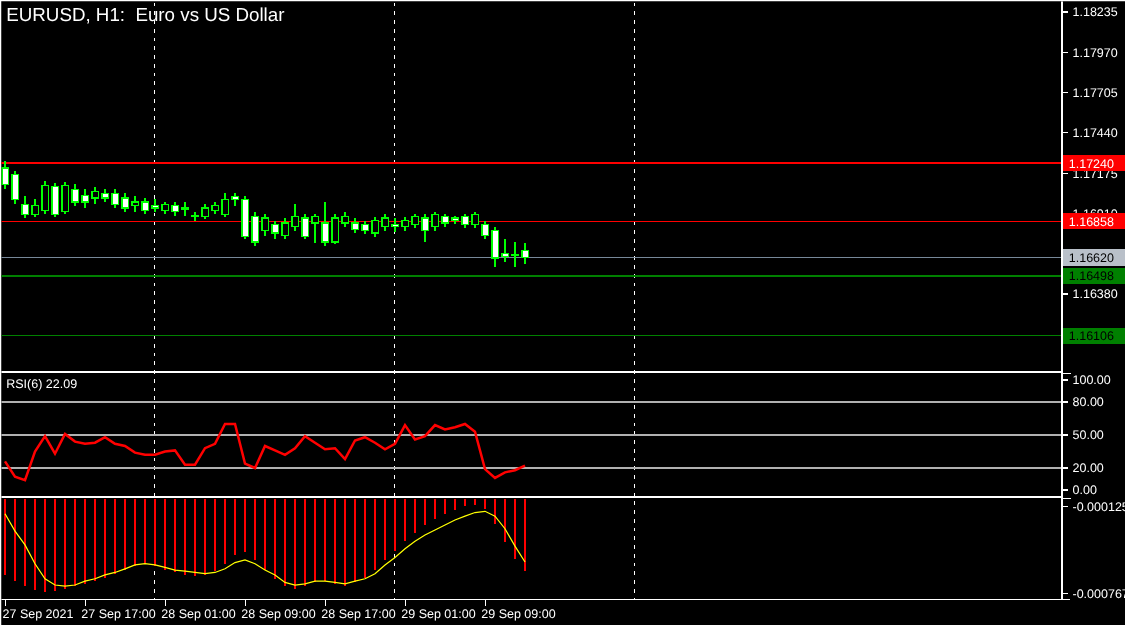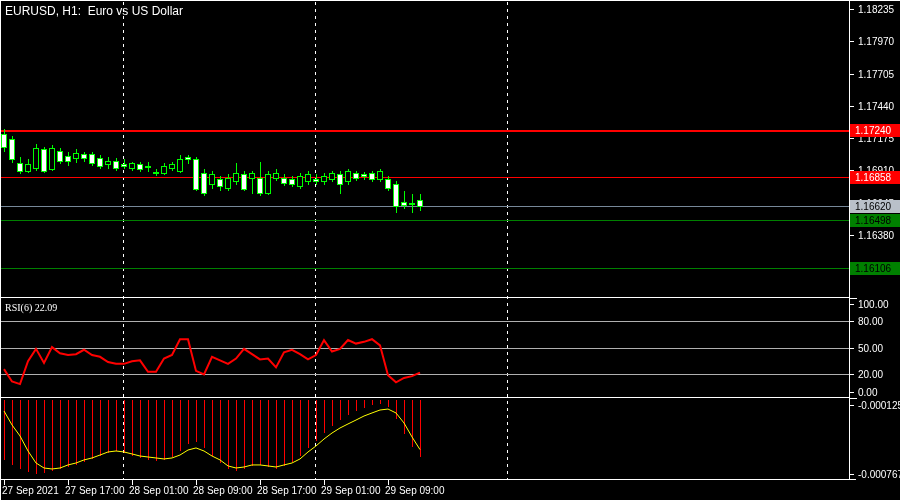--- a/index.html
+++ b/index.html
@@ -3,22 +3,22 @@
 <meta charset="utf-8">
 <style>
   html,body{margin:0;padding:0;background:#222;}
   #win{
     position:relative;width:900px;height:500px;background:#000;
     overflow:hidden;font-family:"Liberation Sans",sans-serif;
     border-top:1px solid #fff;border-left:1px solid #fff;box-sizing:border-box;
   }
   #chart-svg{position:absolute;left:0;top:0;}
   .ovl{position:absolute;color:#fff;white-space:pre;pointer-events:none;}
-  #title{left:4px;top:3px;font-size:12px;}
-  #rsi-label{left:4px;top:301px;font-size:10px;font-family:Liberation Serif, serif;}
+  #title{left:4px;top:3px;font-size:15px;}
+  #rsi-label{left:4px;top:301px;font-size:10px;}
   #macd-label{left:4px;top:401px;font-size:10px;}
 </style>
 </head>
 <body>
 
 <div id="win">
   <svg id="chart-svg" width="900" height="500">
       <g>
         <line x1="122.5" y1="1" x2="122.5" y2="478" stroke="#ffffff" stroke-width="1" shape-rendering="crispEdges" stroke-dasharray="3,4"></line>
         <line x1="314.5" y1="1" x2="314.5" y2="478" stroke="#ffffff" stroke-width="1" shape-rendering="crispEdges" stroke-dasharray="3,4"></line>

